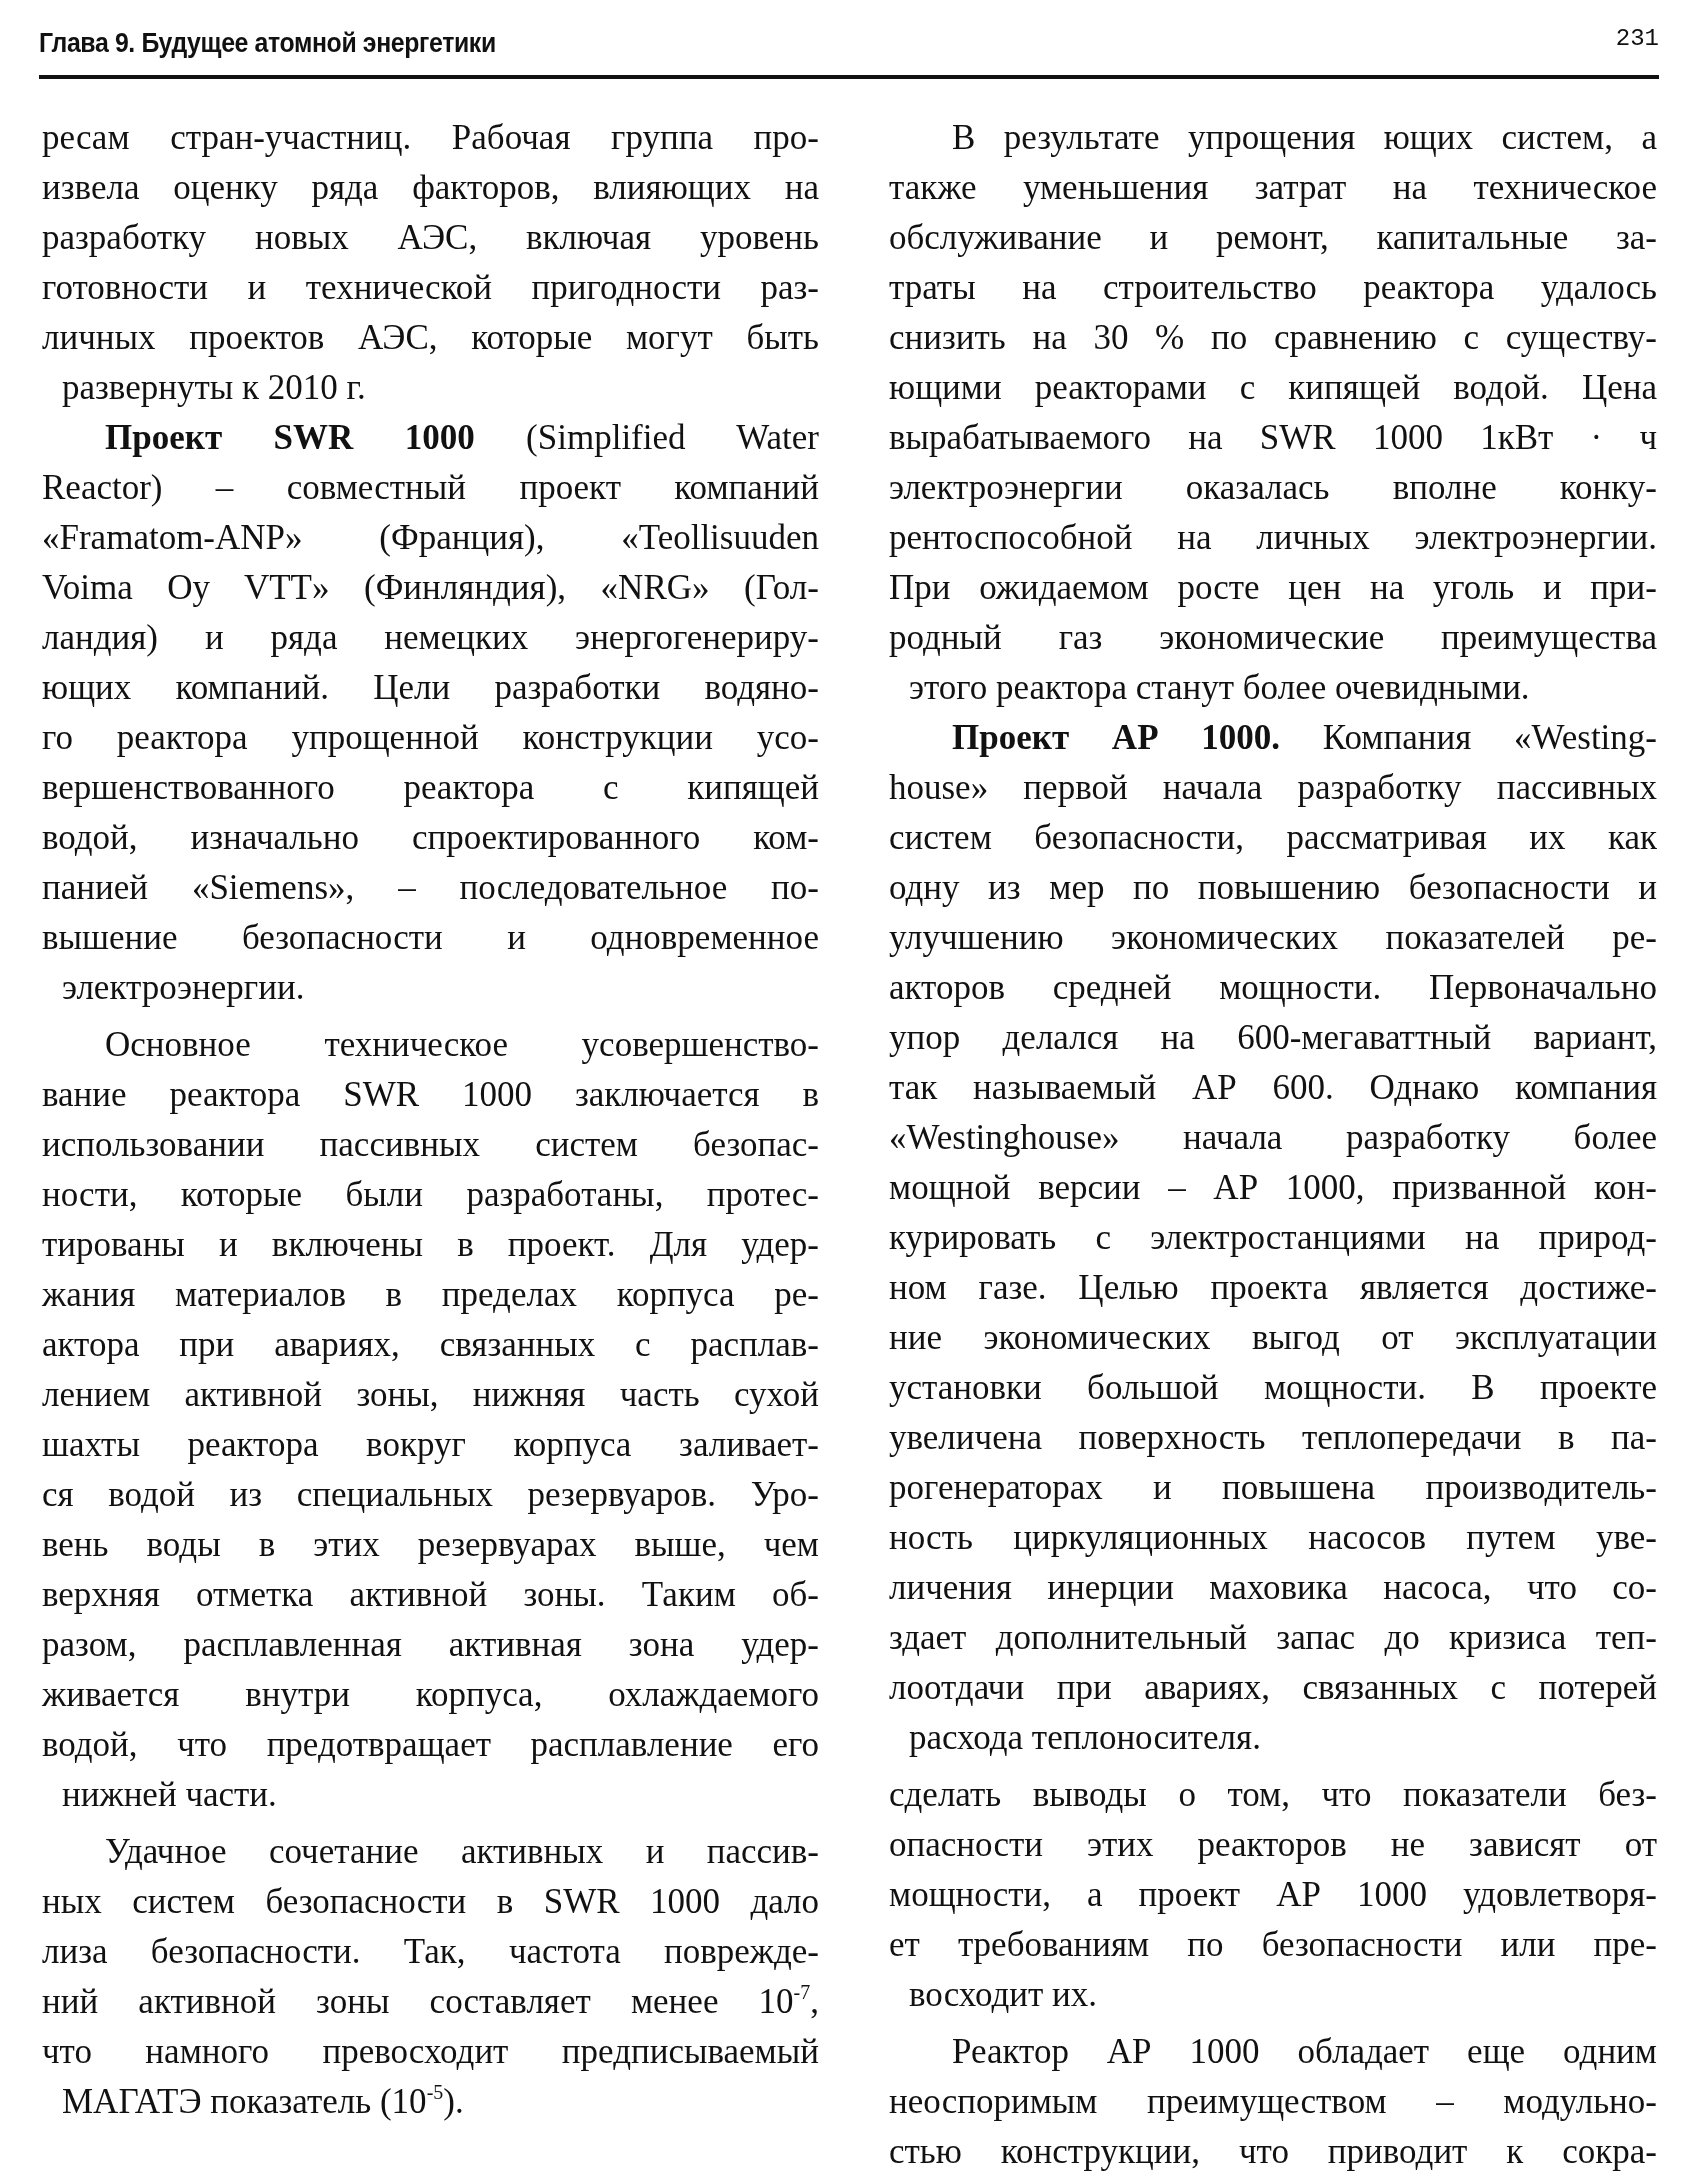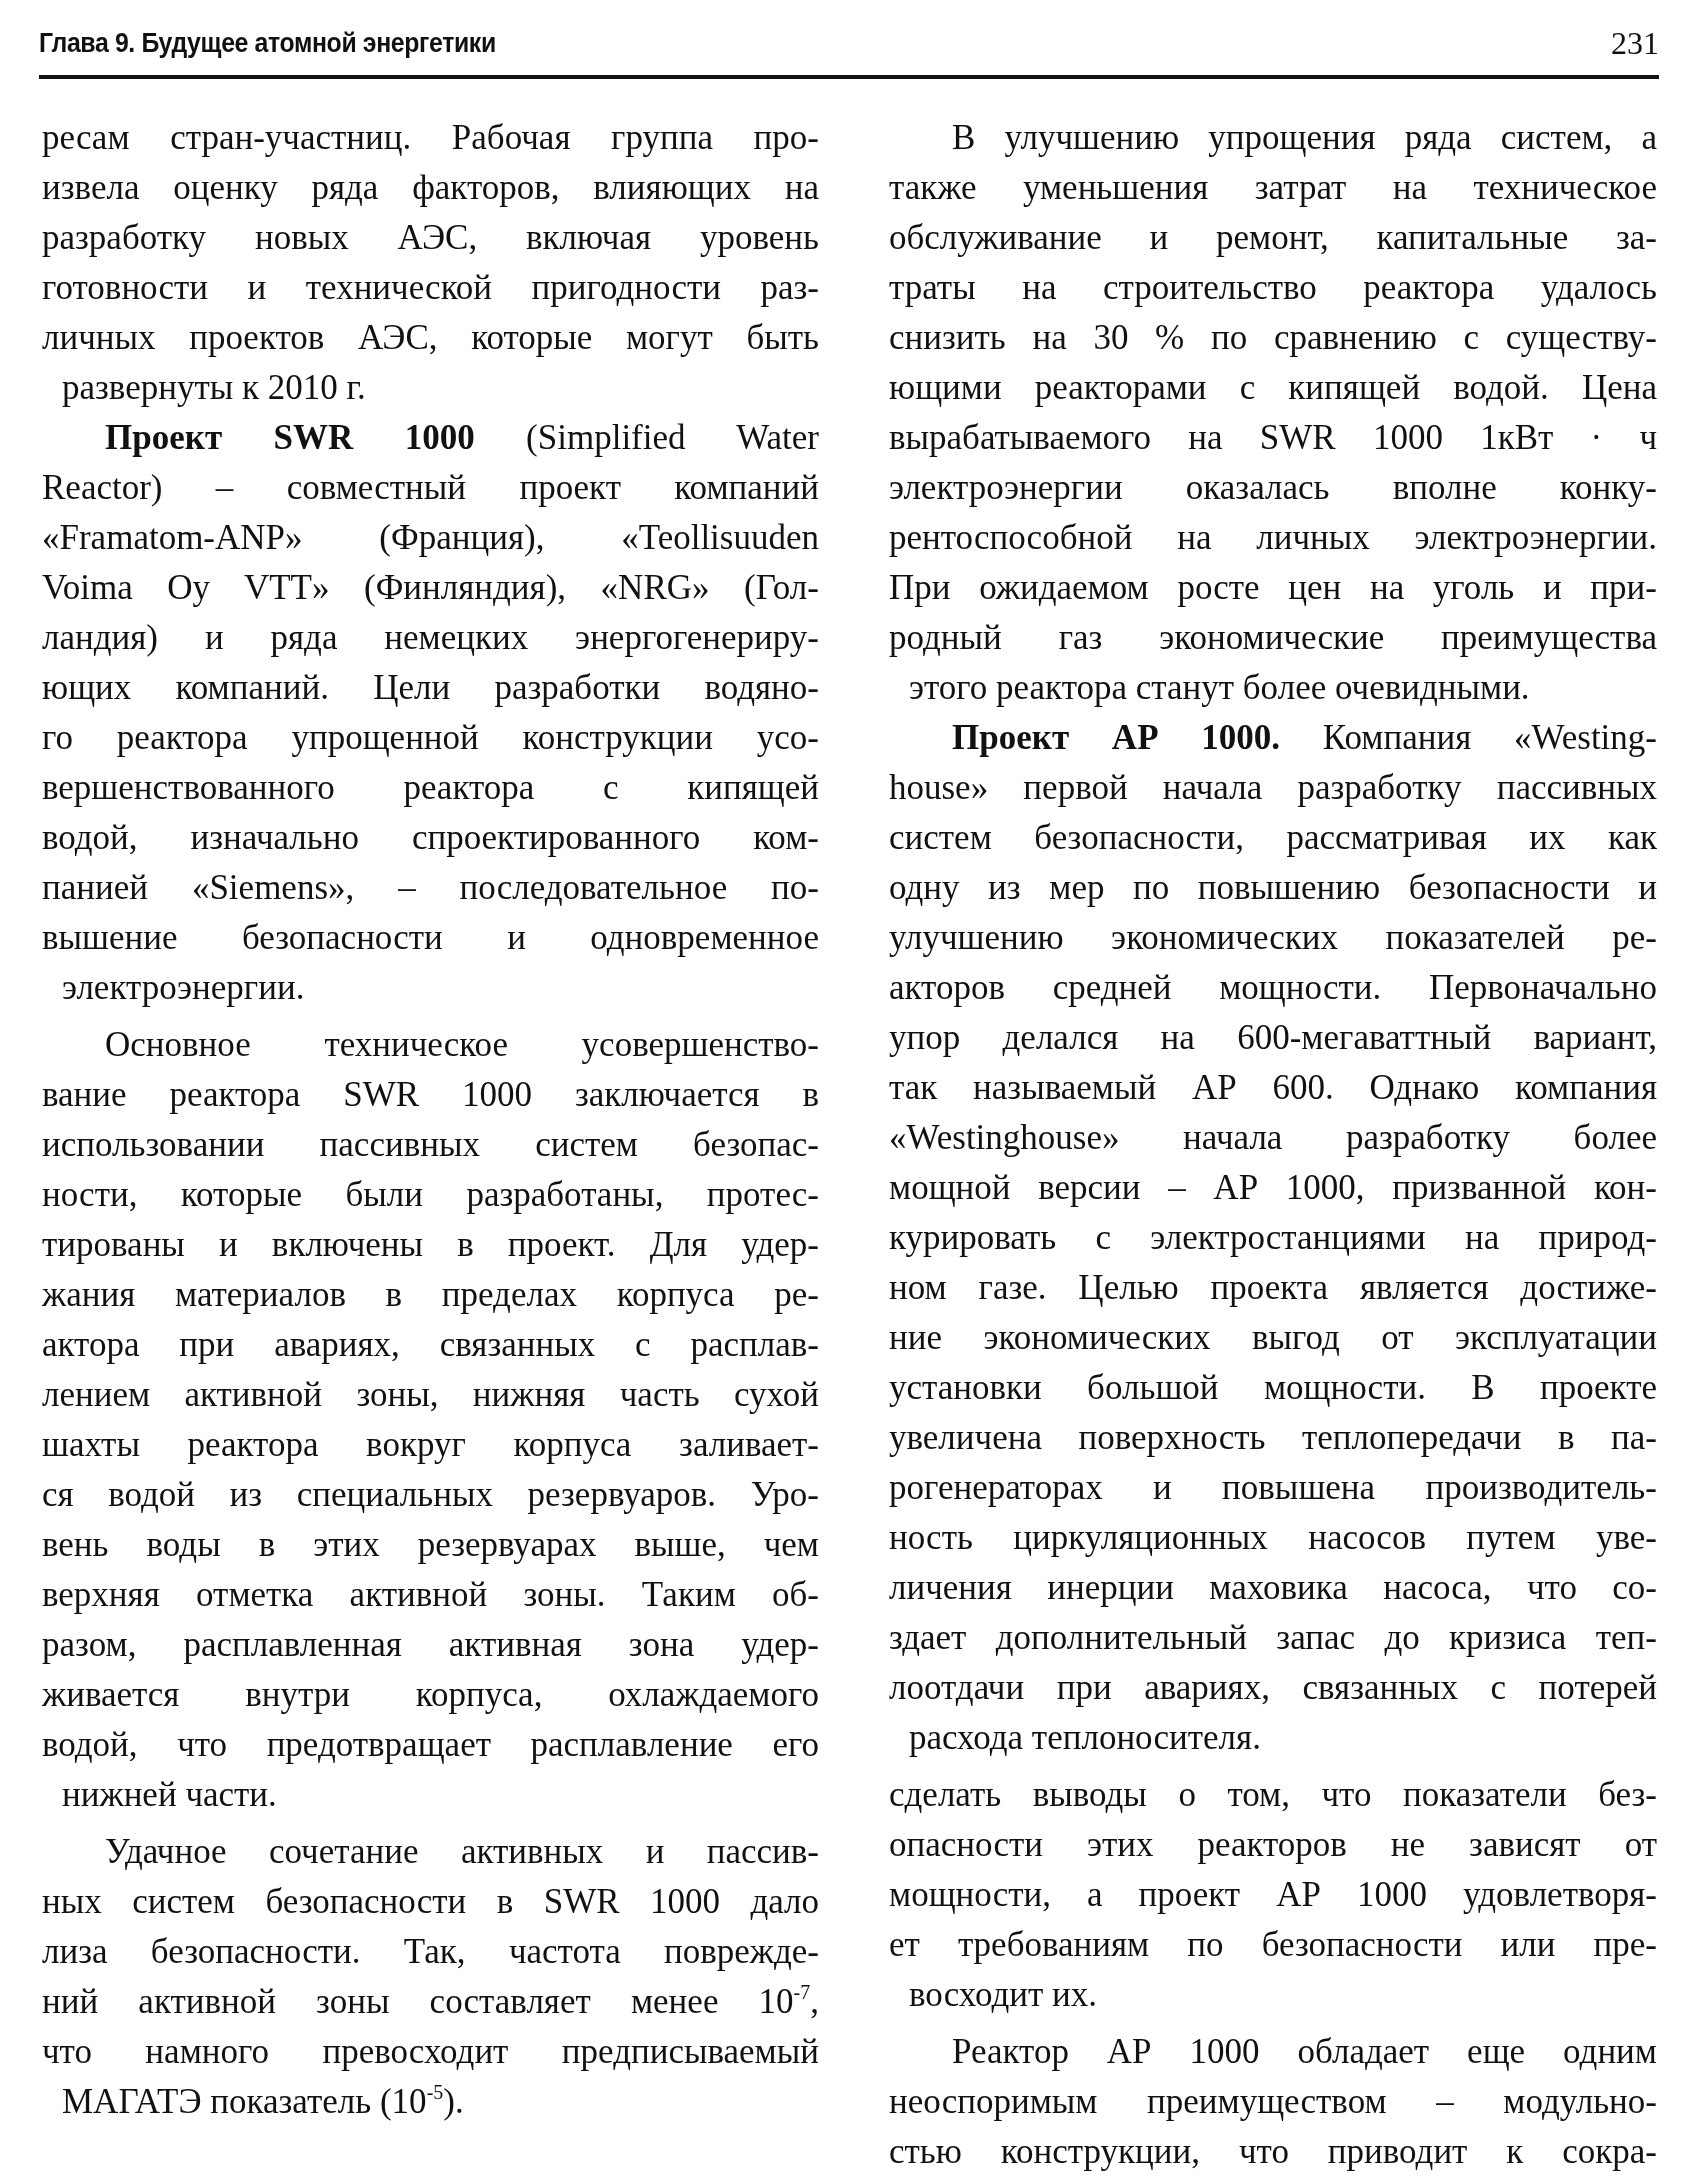--- a/index.html
+++ b/index.html
@@ -1,19 +1,19 @@
 <!DOCTYPE html>
 <html style="font-size:11.3px"><head>
 <meta charset="utf-8">
 <style>
   html, body { margin:0; padding:0; background:#ffffff; }
   body { width:1691px; height:2183px; position:relative; overflow:hidden; color:#111; }
   .header { position:absolute; left:39px; right:32px; top:21px; height:54px; border-bottom:4.2px solid #111; }
   .header .title { position:absolute; left:0; top:7px; font-family:"Liberation Sans", sans-serif; font-weight:bold; font-size:27px; letter-spacing:-0.4px; transform:scaleX(0.92); transform-origin:left; }
-  .header .page { position:absolute; right:0; top:4.2px; font-family:Liberation Serif, serif; font-size:32px; }
+  .header .page { position:absolute; right:0; top:4.2px; font-family:Liberation Mono, monospace; font-size:24px; }
   .col { position:absolute; top:113px; font-family:"Liberation Serif", serif; font-size:35px; line-height:50px; }
   .col.left { left:42px; width:777px; }
   .col.right { left:889px; width:768px; }
   .ln { display:block; text-align:justify; text-align-last:justify; white-space:nowrap; height:50px; overflow:visible; }
   .ln.last { text-align-last:left;margin-left:20px; }
   .ln.indent { padding-left:63px; }
   .gap { height:7px; }
   b { font-weight:bold; }
   sup { font-size:20px; vertical-align:14px; line-height:0; }
 </style>
@@ -73,21 +73,21 @@
     <span class="ln">ных систем безопасности в SWR 1000 дало</span>
     <span class="ln">лиза безопасности. Так, частота поврежде-</span>
     <span class="ln"><span>ний активной зоны составляет менее 10</span><sup>-7</sup><span>,</span></span>
     <span class="ln">что намного превосходит предписываемый</span>
     <span class="ln last"><span>МАГАТЭ показатель (10</span><sup>-5</sup><span>).</span></span>
   </div>
 </div>
 
 <div class="col right">
   <div>
-    <span class="ln indent">В улучшению упрощения ряда систем, а</span>
+    <span class="ln indent">В результате упрощения ющих систем, а</span>
     <span class="ln">также уменьшения затрат на техническое</span>
     <span class="ln">обслуживание и ремонт, капитальные за-</span>
     <span class="ln">траты на строительство реактора удалось</span>
     <span class="ln">снизить на 30 % по сравнению с существу-</span>
     <span class="ln">ющими реакторами с кипящей водой. Цена</span>
     <span class="ln">вырабатываемого на SWR 1000 1кВт · ч</span>
     <span class="ln">электроэнергии оказалась вполне конку-</span>
     <span class="ln">рентоспособной на личных электроэнергии.</span>
     <span class="ln">При ожидаемом росте цен на уголь и при-</span>
     <span class="ln">родный газ экономические преимущества</span>

